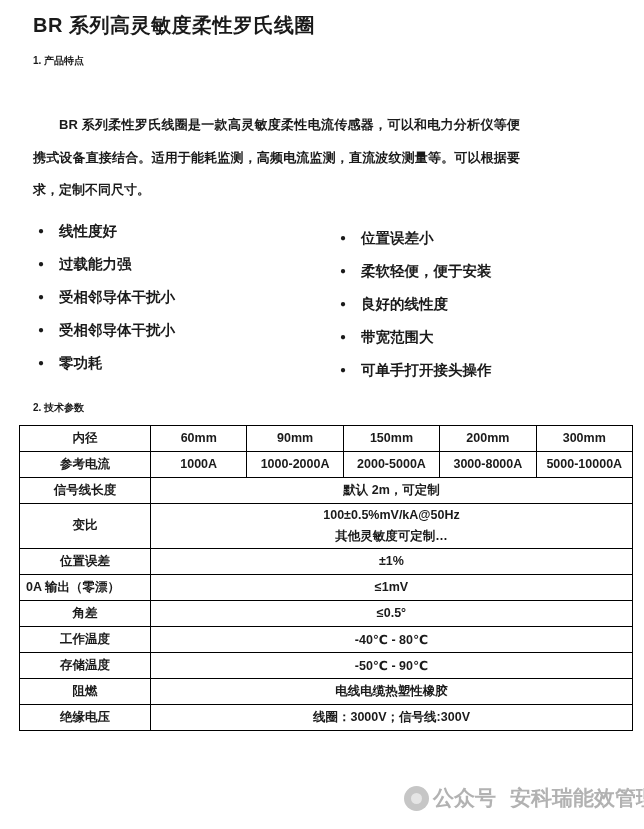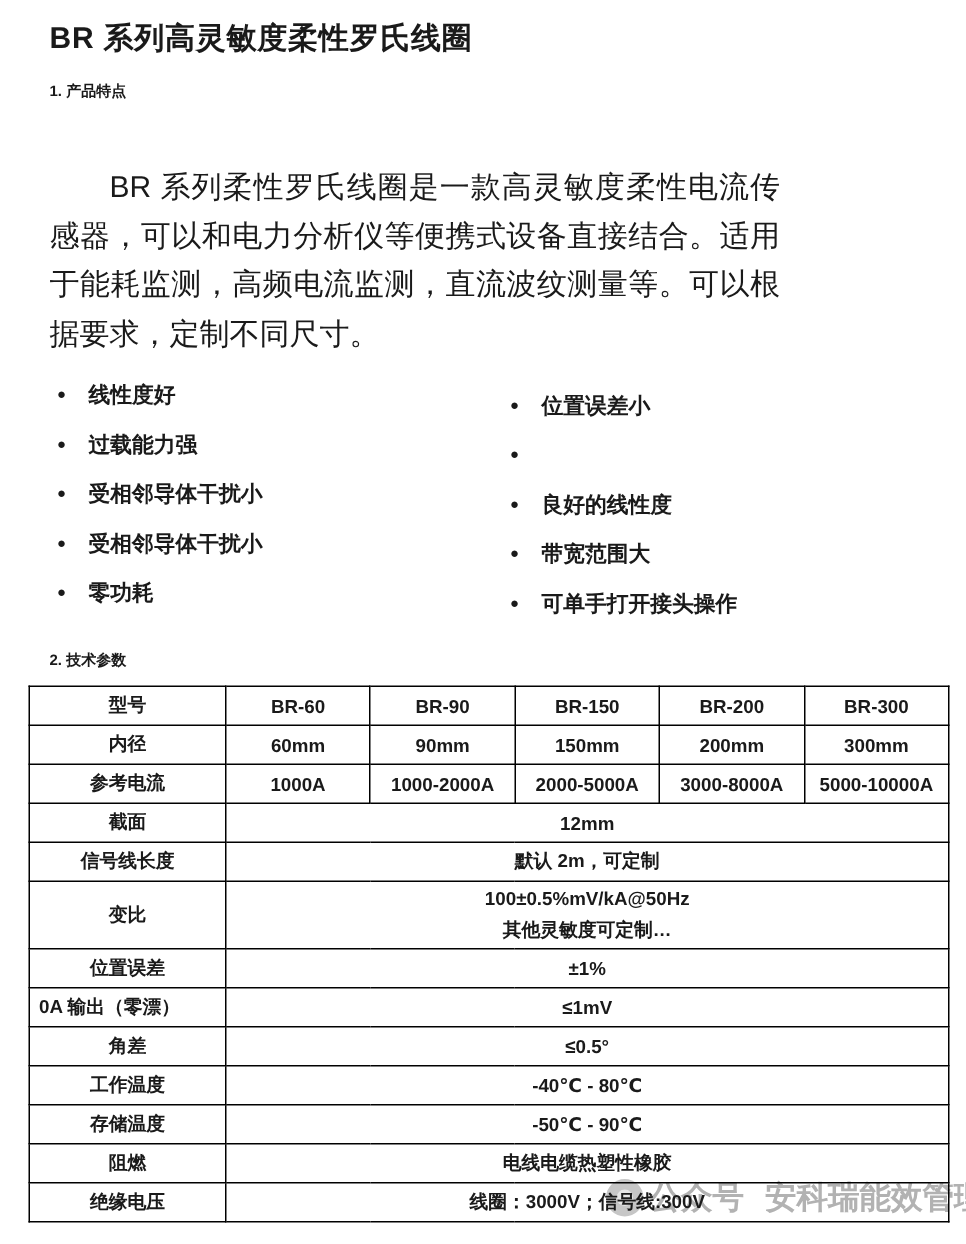--- a/index.html
+++ b/index.html
@@ -21,22 +21,22 @@
     font-weight: 700;
     letter-spacing: 0.5px;
     margin-bottom: 15px;
   }
   .sec-heading {
     font-size: 10px;
     font-weight: 700;
     margin-bottom: 4px;
   }
   .intro {
-    font-size: 20px;
-    font-weight: 400;
+    font-size: 13px;
+    font-weight: 700;
     line-height: 32.5px;
     text-indent: 2em;
     text-align: justify;
     margin-bottom: 8px;
     margin-top: 41px;
   }
   .features {
     display: flex;
     padding-left: 5px;
     margin-bottom: 14px;
@@ -143,20 +143,21 @@
           <span>零功耗</span>
         </li>
     </ul>
     <ul class="feat-col right">
       <li>
           <span class="bullet">●</span>
           <span>位置误差小</span>
         </li>
       <li>
           <span class="bullet">●</span>
+          <span>柔软轻便，便于安装</span>
         </li>
       <li>
           <span class="bullet">●</span>
           <span>良好的线性度</span>
         </li>
       <li>
           <span class="bullet">●</span>
           <span>带宽范围大</span>
         </li>
       <li>
@@ -171,49 +172,37 @@
   <table class="spec">
     <colgroup>
       <col class="c-label">
         <col class="c-data">
         <col class="c-data">
         <col class="c-data">
         <col class="c-data">
         <col class="c-data">
     </colgroup>
     <tbody>
-      <tr>
-        <td>型号</td>
-        <td>BR-60</td>
-        <td>BR-90</td>
-        <td>BR-150</td>
-        <td>BR-200</td>
-        <td>BR-300</td>
-      </tr>
       <tr>
         <td>内径</td>
         <td>60mm</td>
         <td>90mm</td>
         <td>150mm</td>
         <td>200mm</td>
         <td>300mm</td>
       </tr>
       <tr>
         <td>参考电流</td>
         <td>1000A</td>
         <td>1000-2000A</td>
         <td>2000-5000A</td>
         <td>3000-8000A</td>
         <td>5000-10000A</td>
       </tr>
       <tr>
-        <td>截面</td>
-        <td colspan="5">12mm</td>
-      </tr>
-      <tr>
         <td>信号线长度</td>
         <td colspan="5">默认 2m，可定制</td>
       </tr>
       <tr class="tall">
         <td>变比</td>
         <td colspan="5" class="two-line">
           <div>100±0.5%mV/kA@50Hz</div>
           <div>其他灵敏度可定制…</div>
         </td>
       </tr>

